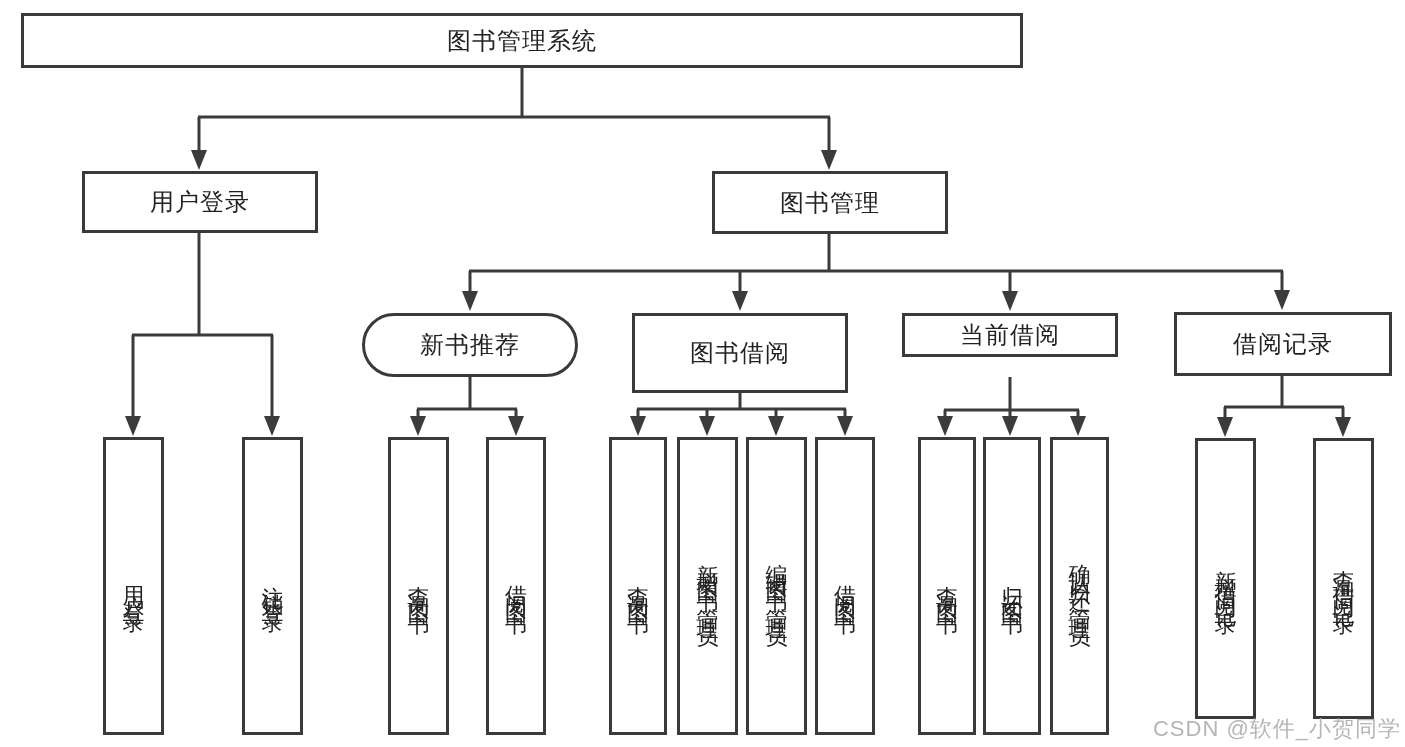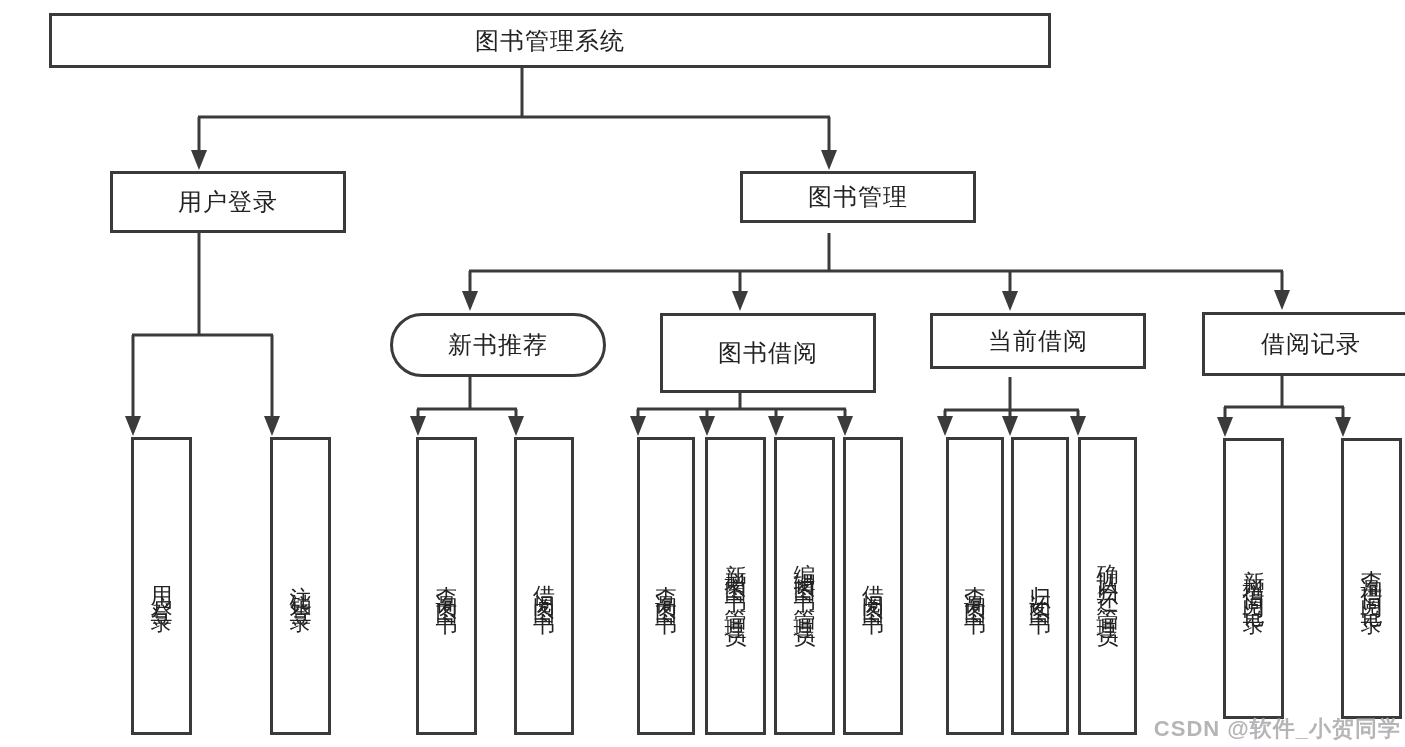--- a/index.html
+++ b/index.html
@@ -25,21 +25,20 @@
   }
   .node {
     position: absolute;
     box-sizing: border-box;
     background: #ffffff;
     border: 3px solid #3a3a3a;
     display: flex;
     align-items: center;
     justify-content: center;
     color: #222222;
-    margin-left: 28px;
   }
   .node.h span {
     font-size: 24px;
     letter-spacing: 1px;
     white-space: nowrap;
   }
   .node.v span {
     writing-mode: vertical-rl;
     text-orientation: mixed;
     font-size: 22px;
@@ -49,21 +48,20 @@
   }
   .watermark {
     position: absolute;
     right: 4px;
     bottom: 3px;
     font-size: 22px;
     color: #b5b5b8;
     letter-spacing: 1px;
     white-space: nowrap;
     z-index: 10;
-    font-weight: bold;
   }
 </style>
 </head>
 <body>
 
 <div class="canvas">
 
   <svg id="connectors" viewBox="0 0 1405 747" xmlns="http://www.w3.org/2000/svg">
       <line x1="522" y1="68" x2="522" y2="117" stroke="#3b3b3b" stroke-width="3"></line>
       <line x1="198" y1="117" x2="830" y2="117" stroke="#3b3b3b" stroke-width="3"></line>
@@ -119,31 +117,31 @@
       <polygon points="1335,417 1351,417 1343,437" fill="#3b3b3b"></polygon>
     </svg>
 
   <div class="node h" style="left:21px; top:13px; width:1002px; height:55px;">
     <span>图书管理系统</span>
   </div>
 
   <div class="node h" style="left:82px; top:171px; width:236px; height:62px;">
     <span>用户登录</span>
   </div>
-  <div class="node h" style="left:712px; top:171px; width:236px; height:52px;">
+  <div class="node h" style="left:712px; top:171px; width:236px; height:63px;">
     <span>图书管理</span>
   </div>
 
   <div class="node h" style="left:362px; top:313px; width:216px; height:64px;border-radius:32px;">
     <span>新书推荐</span>
   </div>
   <div class="node h" style="left:632px; top:313px; width:216px; height:80px;">
     <span>图书借阅</span>
   </div>
-  <div class="node h" style="left:902px; top:313px; width:216px; height:56px;">
+  <div class="node h" style="left:902px; top:313px; width:216px; height:44px;">
     <span>当前借阅</span>
   </div>
   <div class="node h" style="left:1174px; top:312px; width:218px; height:64px;">
     <span>借阅记录</span>
   </div>
 
   <div class="node v" style="left:103px; top:437px; width:61px; height:298px;">
     <span>用户登录</span>
   </div>
   <div class="node v" style="left:242px; top:437px; width:61px; height:298px;">

